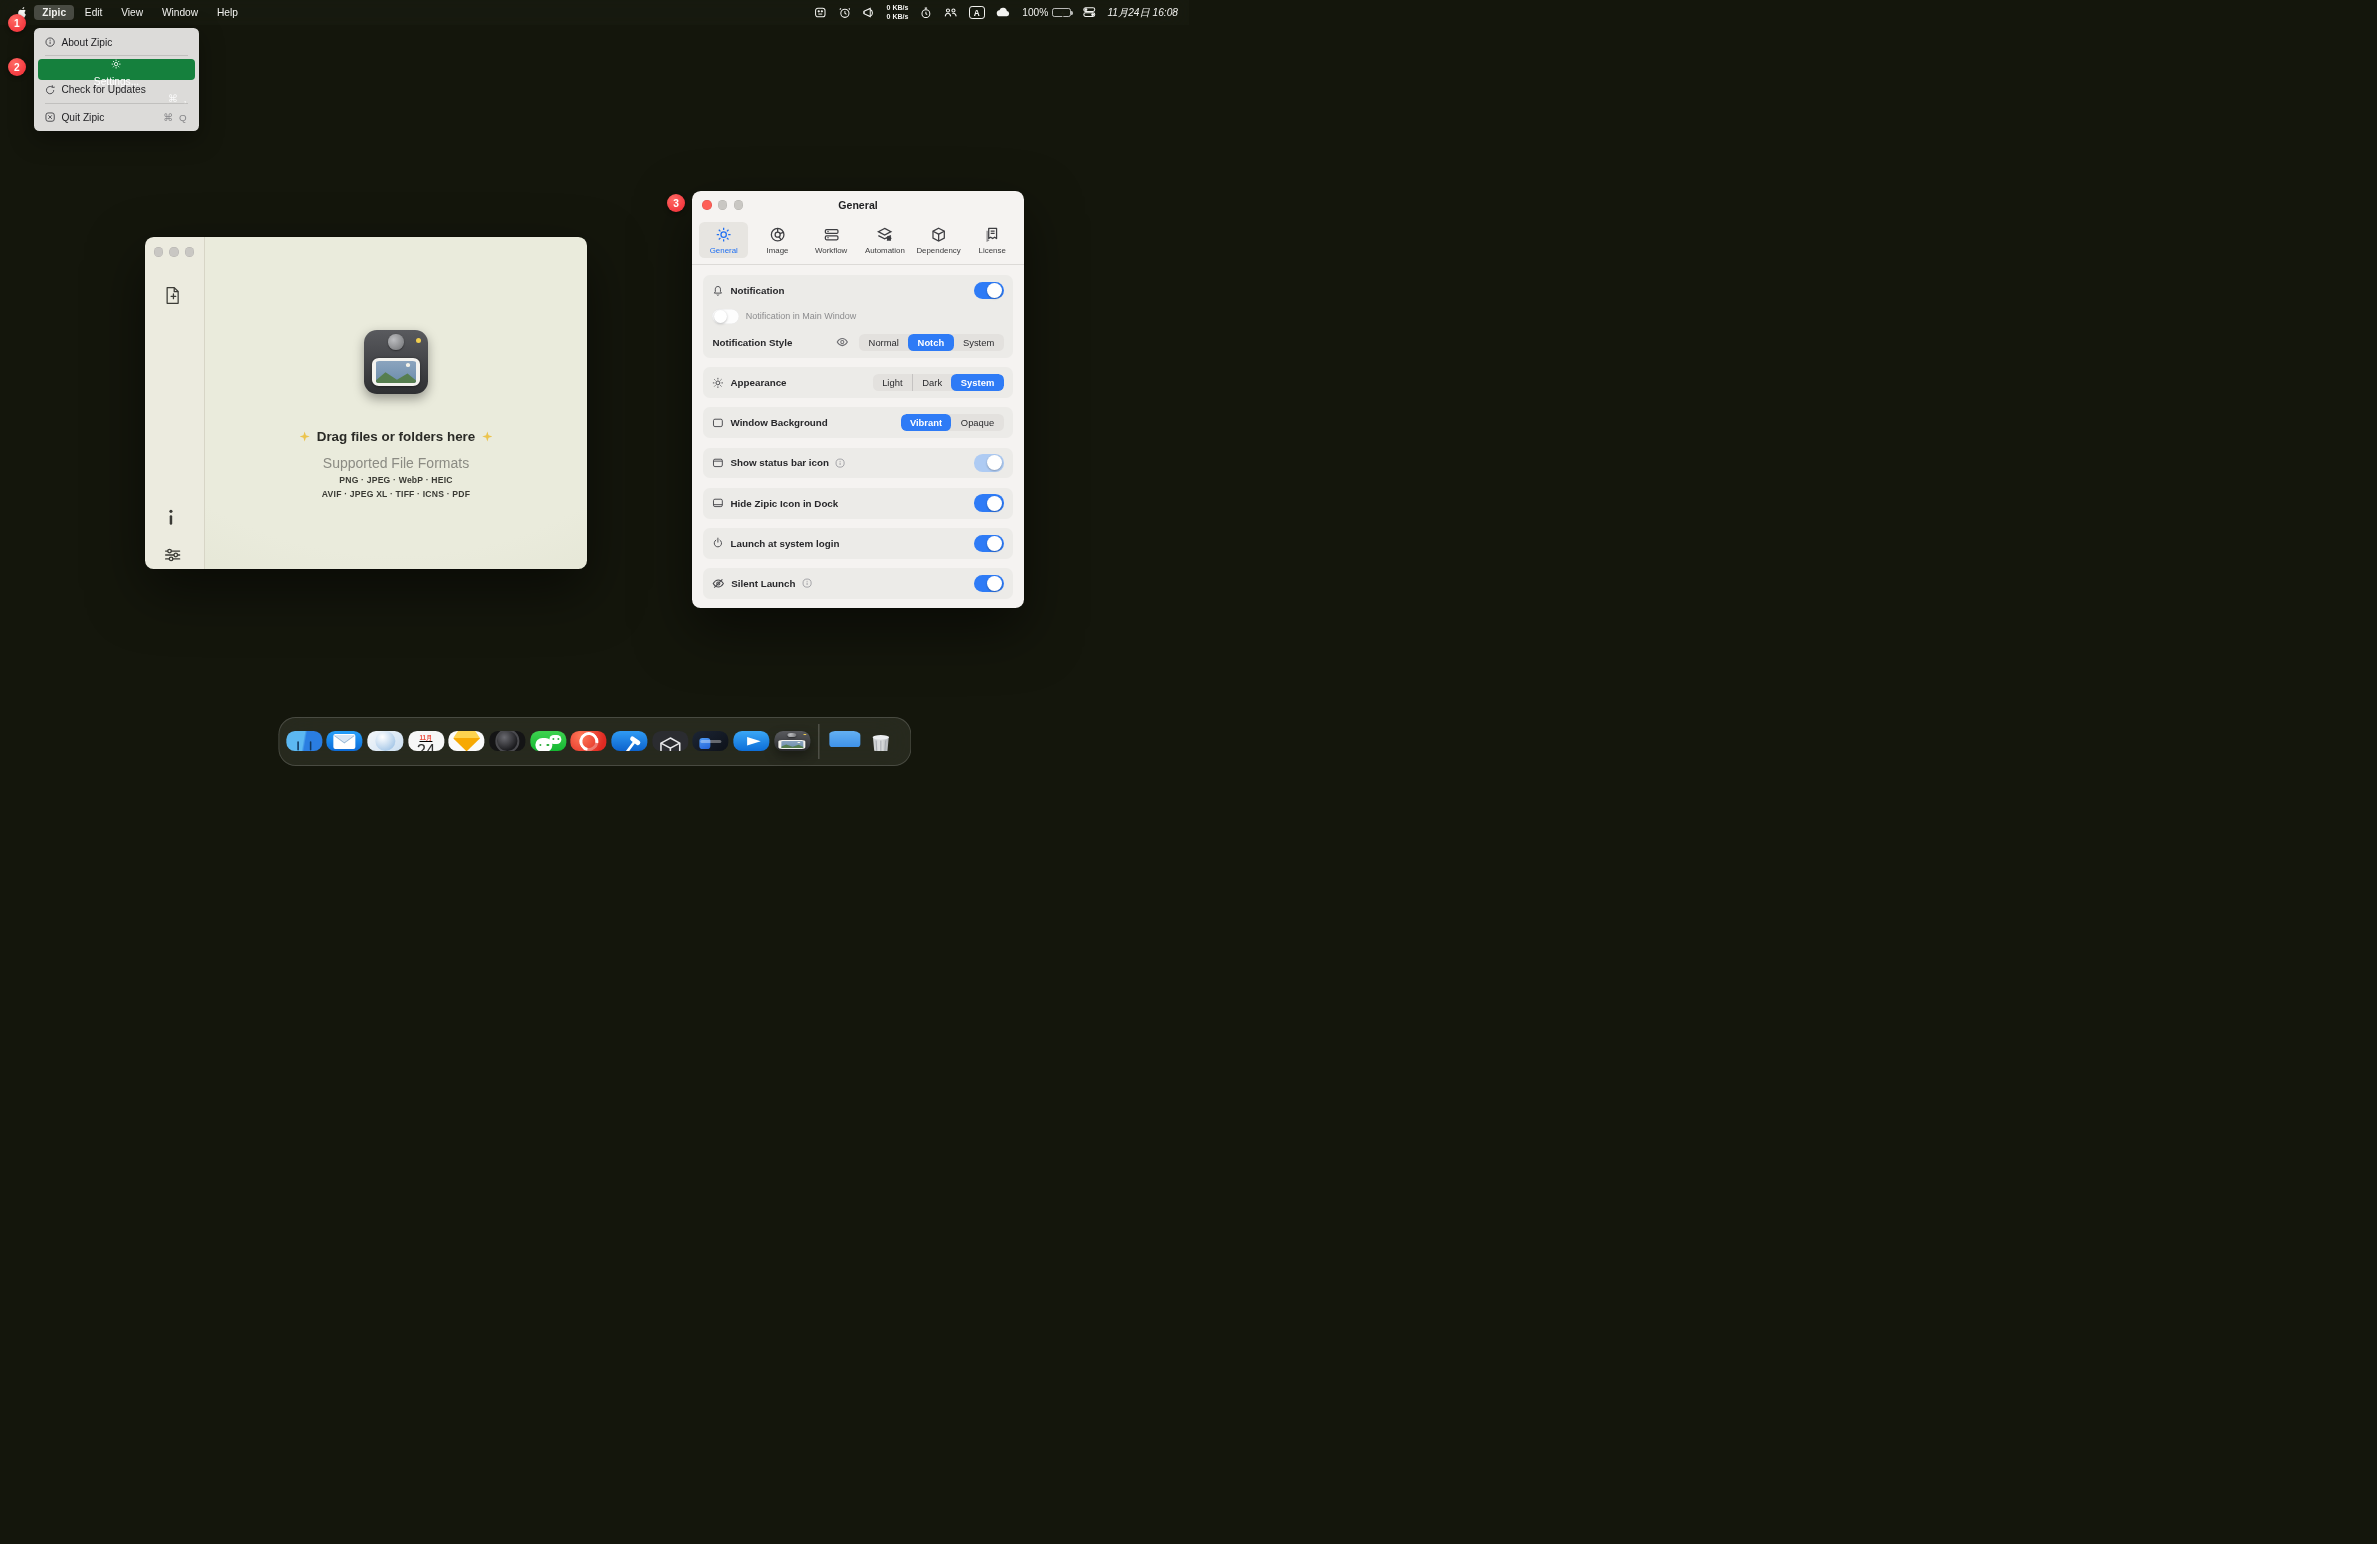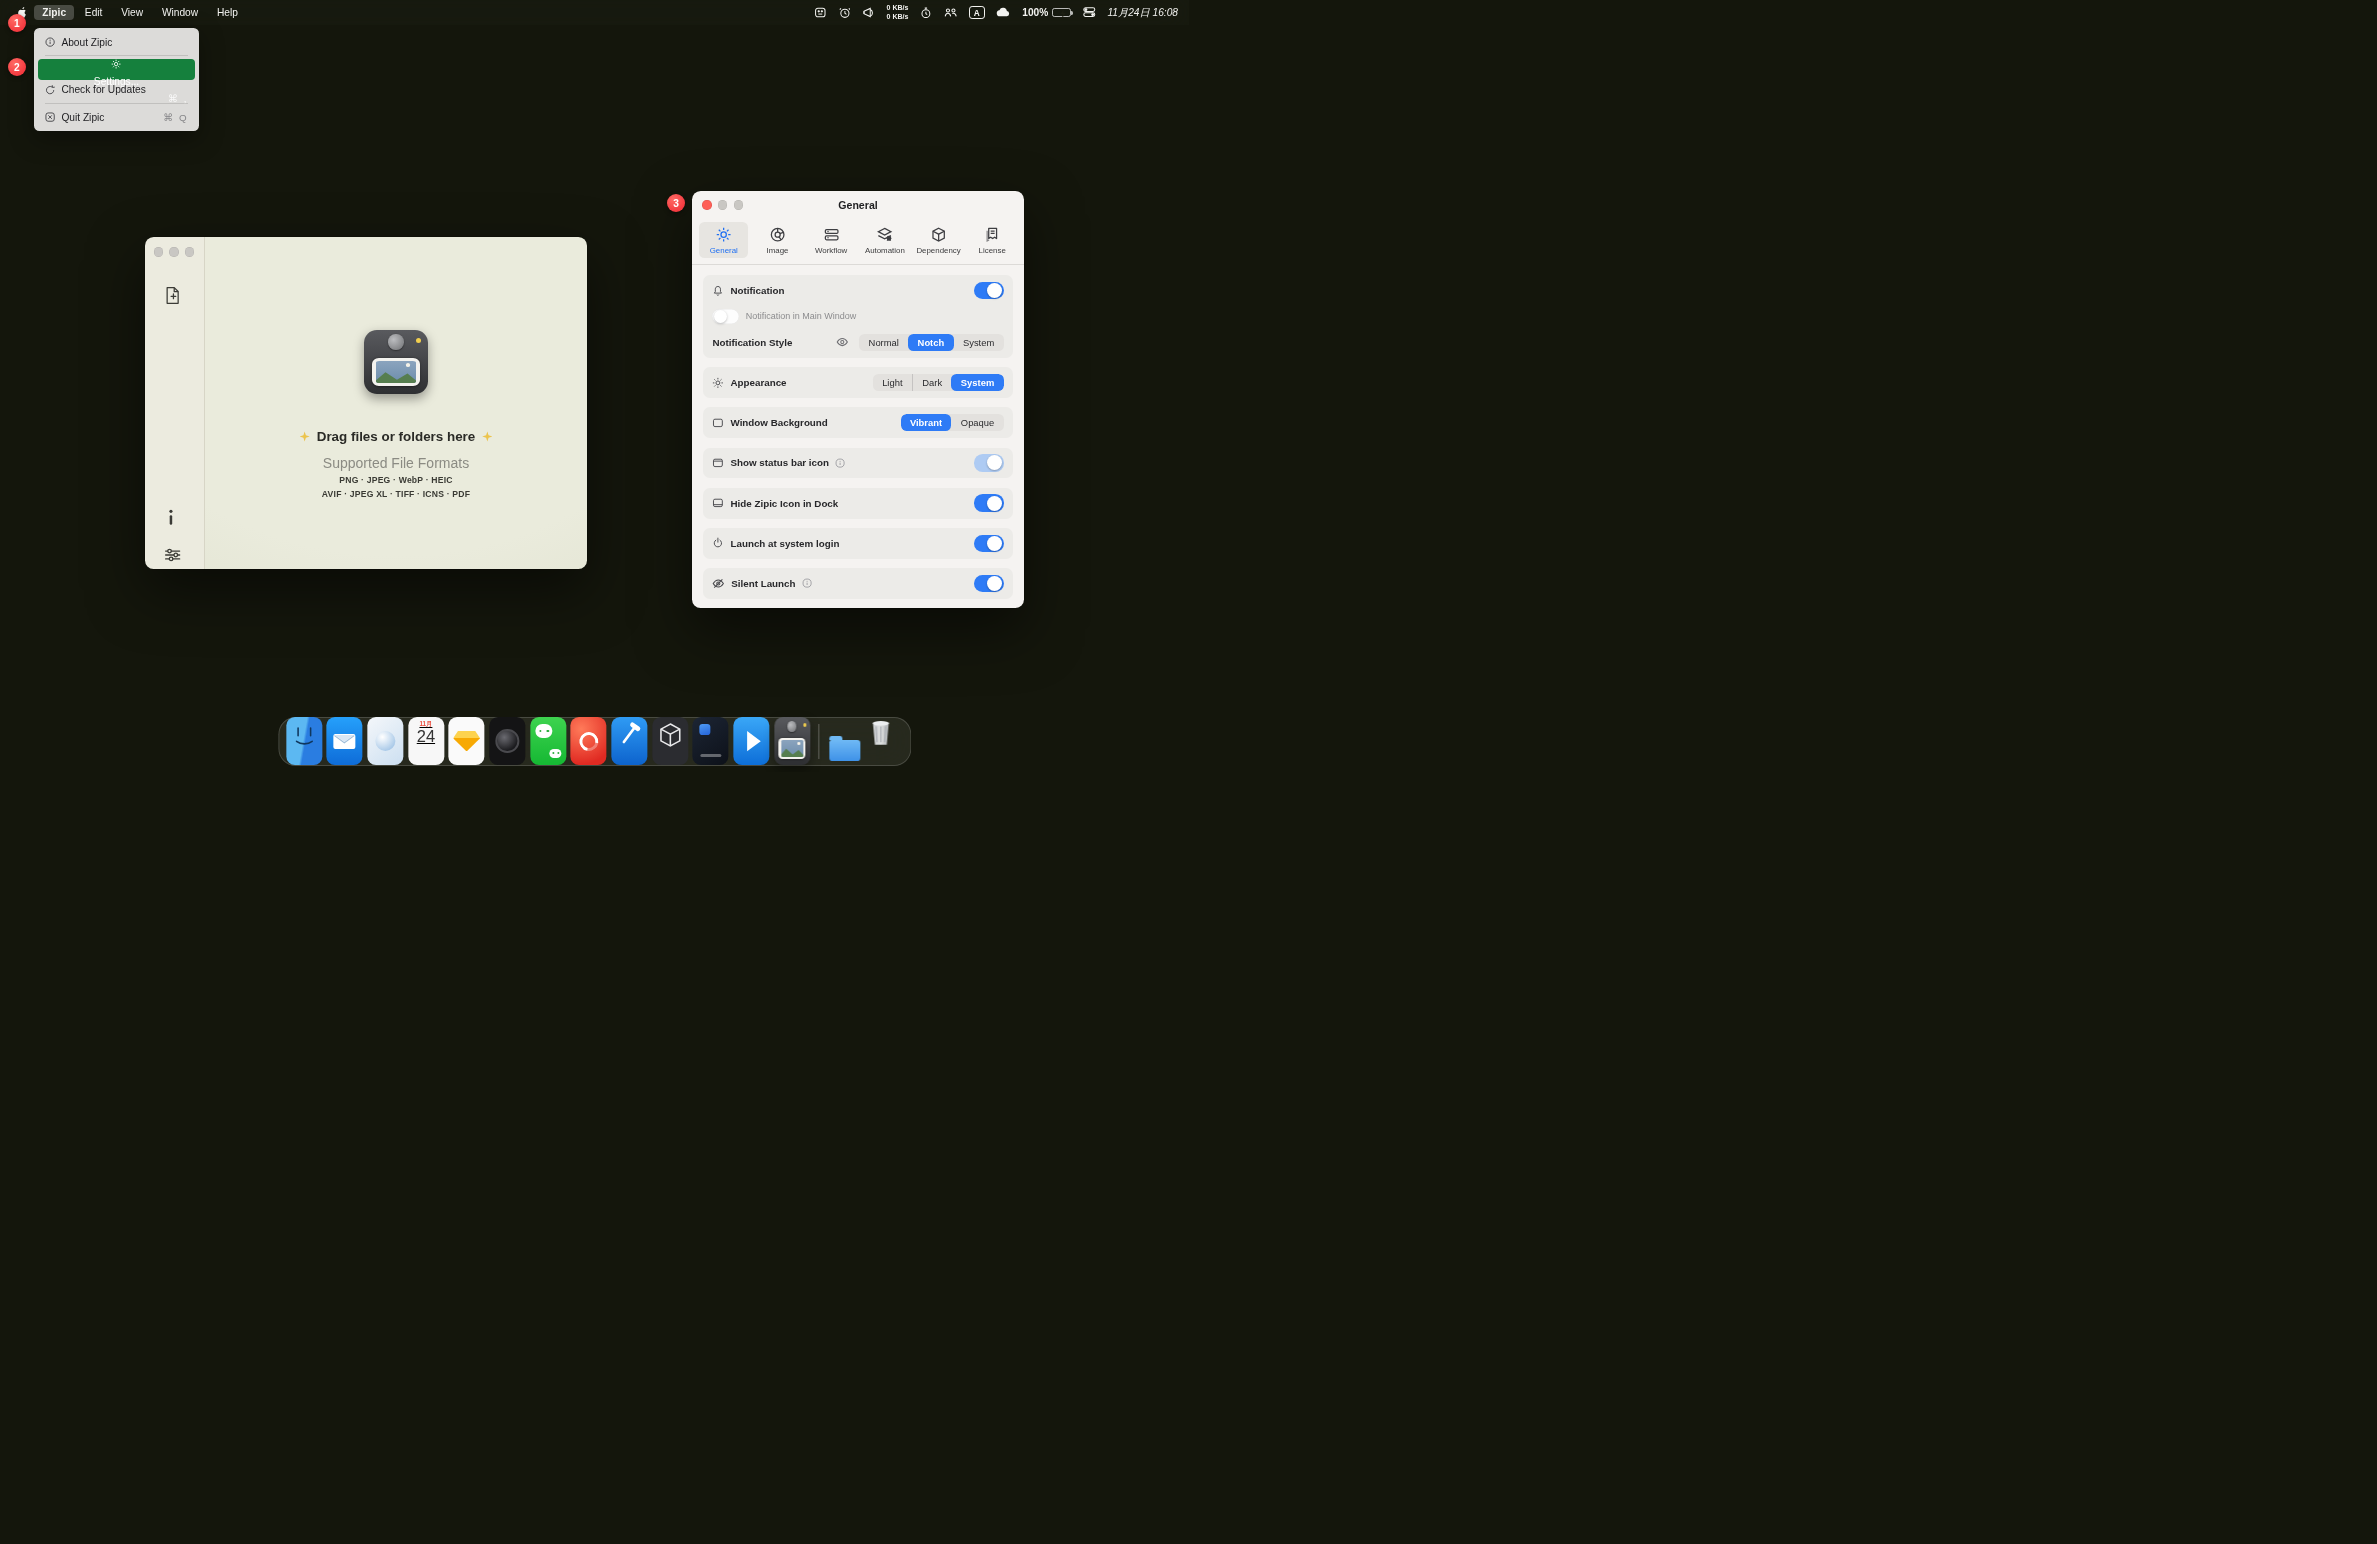--- a/index.html
+++ b/index.html
@@ -27,21 +27,21 @@
     color:#f3f3f0; font-size:10.2px; z-index:40; }
   .mb-left { display:flex; align-items:center; gap:3px; }
   .apple { width:20.4px; height:19px; display:flex; align-items:center; justify-content:center; }
   .mb-item { padding:2.4px 7.9px; border-radius:3.9px; }
   .mb-item.active { background:rgba(255,255,255,.22); font-weight:700; }
   .mb-right { margin-left:auto; display:flex; align-items:center; gap:11.8px; }
   .mb-right svg { display:block; }
   .net { font-size:7px; line-height:1.2; text-align:right; font-weight:600; }
   .inputsrc { width:15.7px; height:12.6px; border:1.1px solid #f3f3f0; border-radius:3.1px;
     display:flex; align-items:center; justify-content:center; font-size:8.3px; font-weight:700; }
-  .battwrap { display:flex; align-items:center; gap:3.9px;font-weight:bold; }
+  .battwrap { display:flex; align-items:center; gap:3.9px; }
   .battery { position:relative; width:19px; height:9.4px; border:0.8px solid rgba(255,255,255,.7);
     border-radius:2.4px; padding:0.8px; }
   .battery::after { content:""; position:absolute; right:-3.1px; top:2.4px; width:2px; height:3.9px;
     background:rgba(255,255,255,.7); border-radius:0 1.6px 1.6px 0; }
   .batt-fill { width:100%; height:100%; background:#fff; border-radius:1.2px; }
   .bolt { position:absolute; left:6.3px; top:0; }
   .clock { font-size:10.2px;font-style:italic; }
 
   
   .dropdown { position:absolute; left:34px; top:28px; width:165px; z-index:50;
@@ -137,21 +137,21 @@
   .seg .opt { padding:3.1px 9.4px; font-size:9.4px; color:#2b2b2e; border-radius:5.5px; white-space:nowrap; }
   .seg .opt.sel { background:#2e7bf6; color:#fff; font-weight:700; }
   .seg .opt:not(.sel) + .opt:not(.sel) { border-left:0.8px solid rgba(60,60,67,.18); border-radius:0 5.5px 5.5px 0; }
   .info-i { display:flex; align-items:center; }
 
   
   .dock { position:absolute; left:50%; transform:translateX(-50%); bottom:6.3px; height:49px;
     display:flex; align-items:center; gap:4.7px; padding:0 7px; z-index:30;
     background:rgba(70,74,60,.38); backdrop-filter:blur(19px);
     border:0.8px solid rgba(255,255,255,.16); border-radius:17.3px; }
-  .dk { position:relative; width:36px; height:48px; border-radius:8.6px; flex:0 0 auto; overflow:hidden;text-decoration:underline; }
+  .dk { position:relative; width:36px; height:20px; border-radius:8.6px; flex:0 0 auto; overflow:hidden;text-decoration:underline; }
   .dk svg { position:absolute; inset:0; }
   .dock-sep { width:0.8px; height:35px; background:rgba(255,255,255,.28); margin:0 3.1px; flex:0 0 auto; }
 
   .ic-finder { background:linear-gradient(100deg,#5cb8f2 0 47%,#2a7de1 53% 100%); }
   .ic-mail { background:linear-gradient(180deg,#25a0fb,#0e6cd8); display:flex; align-items:center; justify-content:center; }
   .env { position:relative; width:22px; height:15px; background:#fff; border-radius:2px; }
   .env::after { content:""; position:absolute; left:0.8px; top:0.8px; width:20.4px; height:8.6px;
     background:linear-gradient(180deg,transparent 0,transparent 100%);
     border-left:10.2px solid transparent; border-right:10.2px solid transparent; border-top:7.9px solid #d8e6f4;
     width:0; height:0; left:0.8px; }

